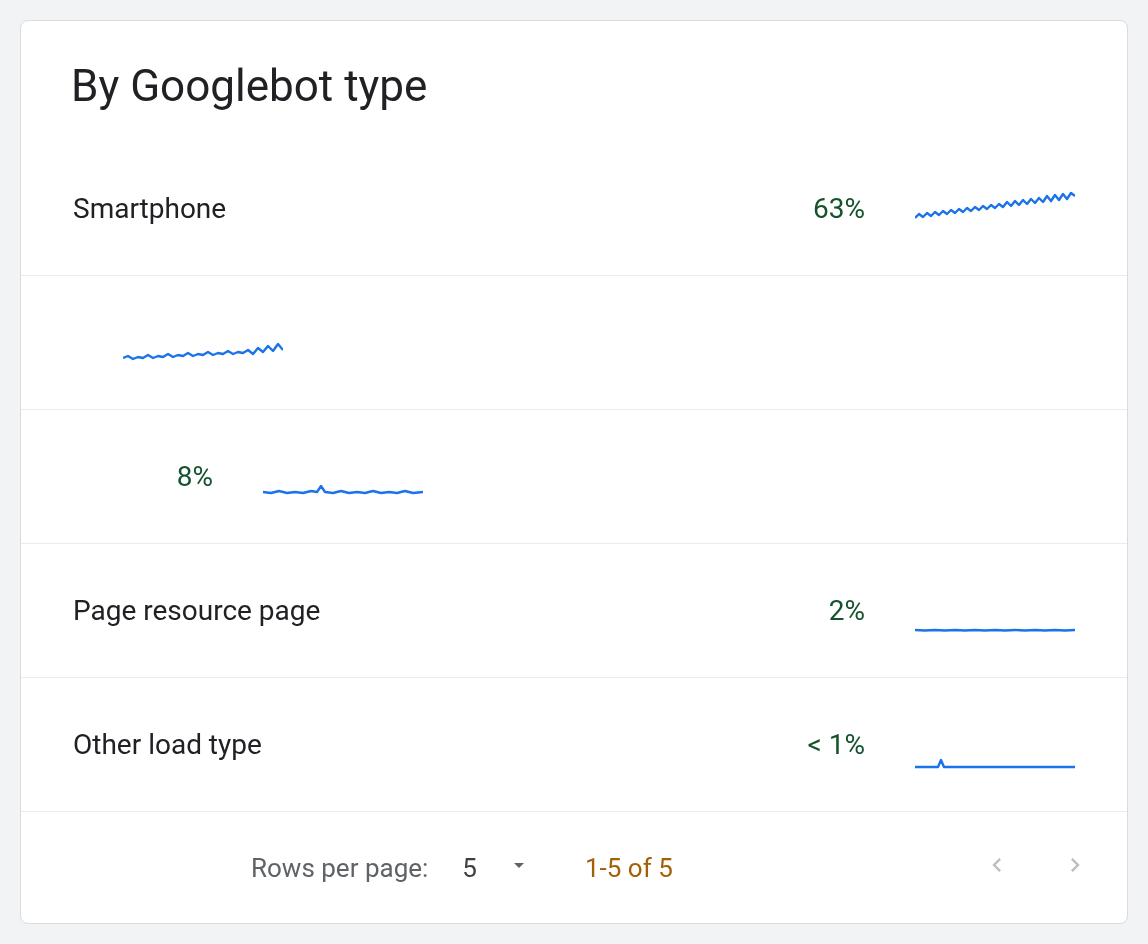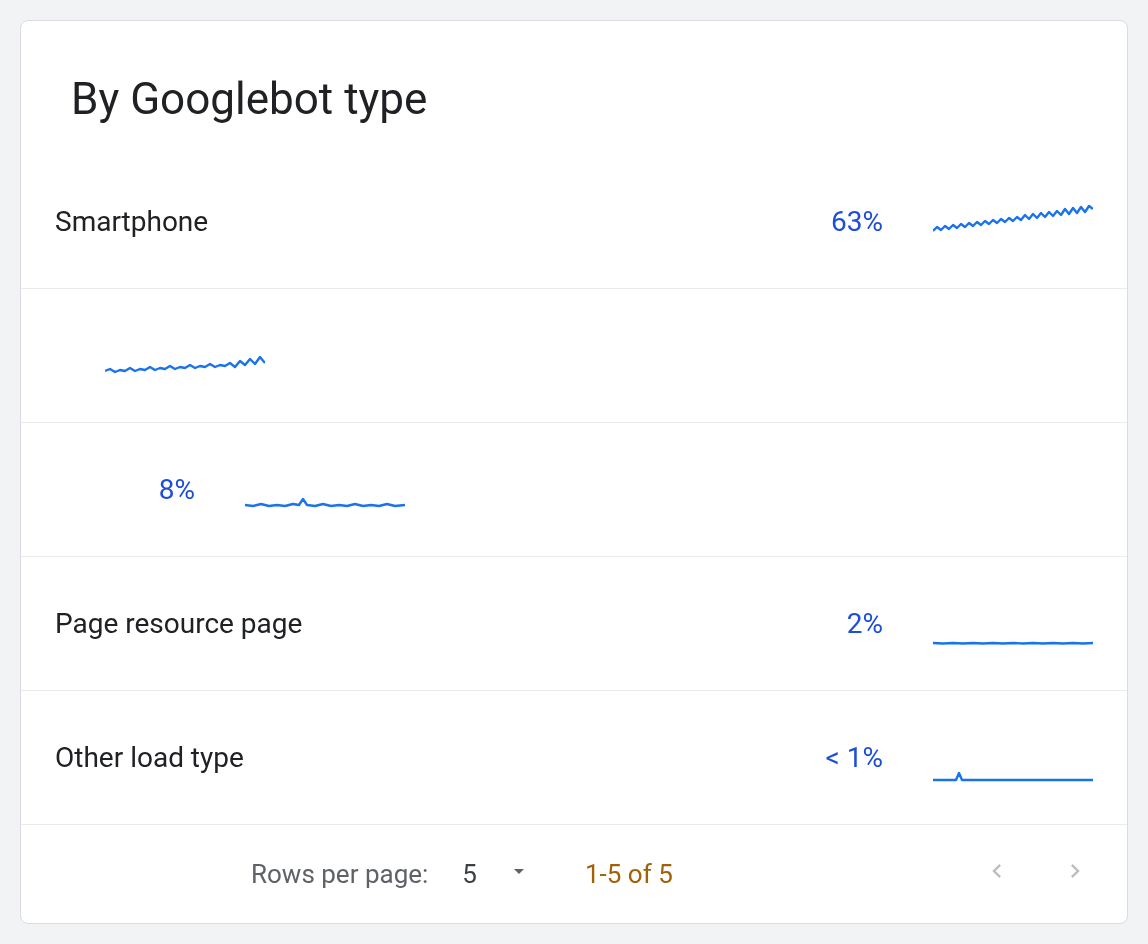--- a/index.html
+++ b/index.html
@@ -14,48 +14,48 @@
     background: #fff;
     border: 1px solid #dadce0;
     border-radius: 8px;
     width: 1108px;
     height: 904px;
     display: flex;
     flex-direction: column;
     overflow: hidden;
   }
   .card-header {
-    padding: 52px 50px 30px 50px;
+    padding: 39px 50px 30px 50px;
   }
   .card-title {
     font-size: 44px;
     font-weight: 400;
     color: #202124;
   }
   .rows {
     flex: 1;
   }
   .row {
     display: flex;
     align-items: center;
-    padding: 0 34px;
+    padding: 0 52px;
     height: 134px;
     border-bottom: 1px solid #ebebeb;
   }
   .row:first-child { border-top: none; }
   .row-label {
     flex: 1;
     font-size: 28px;
     color: #202124;
   }
   .row-value {
     width: 140px;
     text-align: right;
     font-size: 28px;
-    color: #1d4ed8;
+    color: #14532d;
   }
   .row-spark {
     width: 160px;
     height: 50px;
     margin-left: 50px;
   }
   .pager {
     display: flex;
     align-items: center;
     height: 110px;

